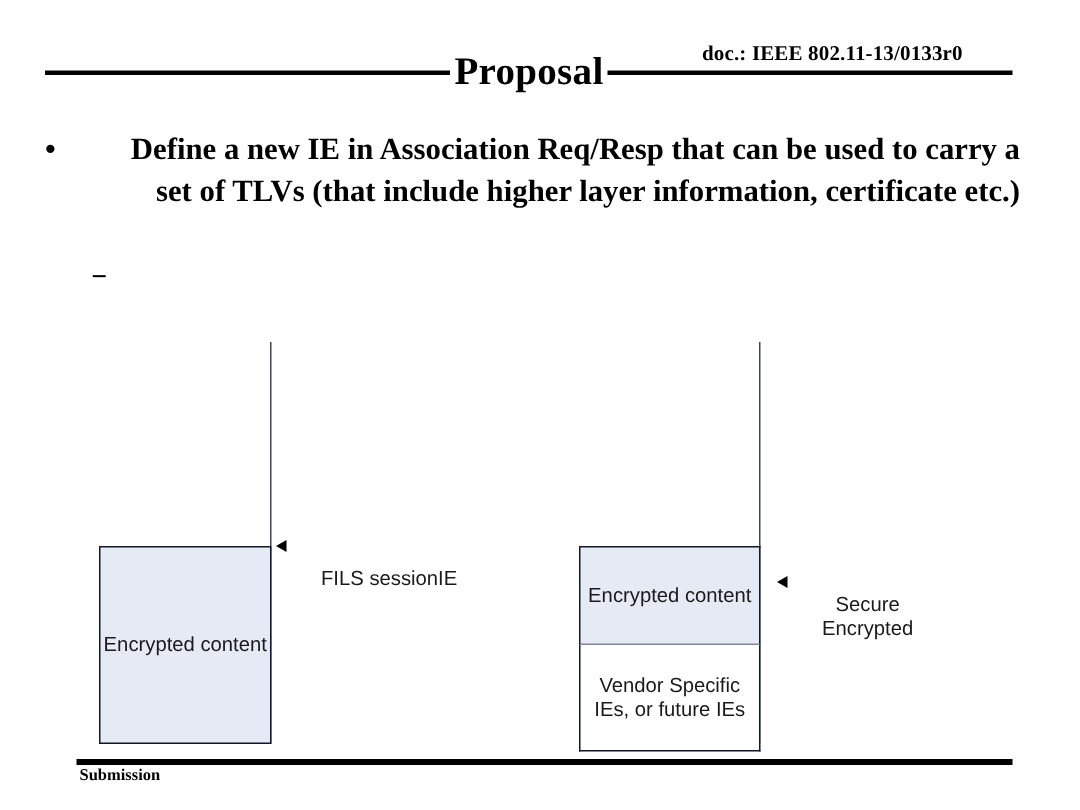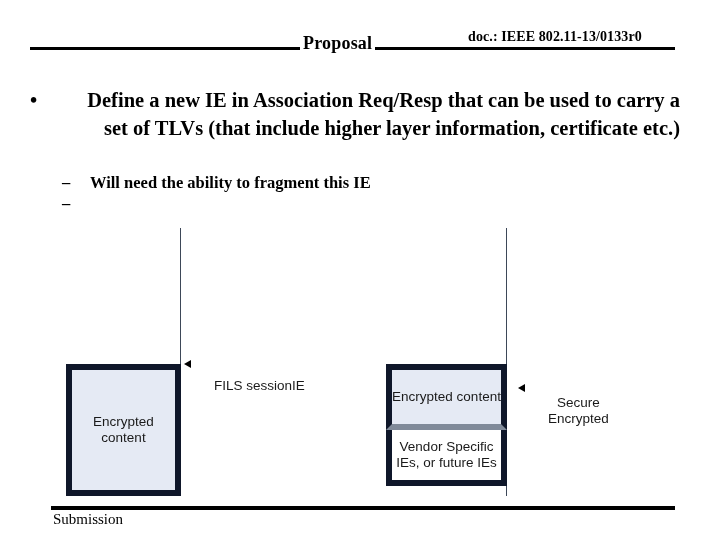--- a/index.html
+++ b/index.html
@@ -38,21 +38,21 @@
     font-weight: bold;
     letter-spacing: 0.1px;
     white-space: nowrap;
     margin-left: 28px;
   }
   .slide-title {
     position: absolute;
     left: 300px;
     top: 34px;
     font-family: "Liberation Serif", "DejaVu Serif", serif;
-    font-size: 18px;
+    font-size: 26px;
     font-weight: bold;
     letter-spacing: 0.2px;
     background: #ffffff;
     padding: 0 3px;
     line-height: 1.05;
   }
 
   
   .bullet-l1 {
     position: absolute;
@@ -109,36 +109,36 @@
     position: absolute;
     width: 1px;
     background: #3d4758;
   }
   .v-line.left  { left: 180px; top: 228px; height: 268px; }
   .v-line.right { left: 506px; top: 228px; height: 268px; }
 
   .box {
     position: absolute;
     box-sizing: border-box;
-    border: 6px solid #0f172a;
+    border: 1px solid #0f172a;
     display: flex;
     align-items: center;
     justify-content: center;
     text-align: center;
     font-family: "Liberation Sans", "DejaVu Sans", sans-serif;
     font-size: 13.5px;
     line-height: 1.22;
     color: #1a1a1a;
   }
   .box.encrypted { background: #e5eaf4; }
   .box.plain     { background: #ffffff; }
 
   .box-left-encrypted  { left: 66px;  top: 364px; width: 115px; height: 132px; }
   .box-right-encrypted { left: 386px; top: 364px; width: 121px; height: 66px;  border-bottom-color:#808a99; }
-  .box-right-vendor    { left: 386px; top: 430px; width: 121px; height: 56px;  border-top: none; }
+  .box-right-vendor    { left: 386px; top: 430px; width: 121px; height: 71px;  border-top: none; }
 
   .arrow-head {
     position: absolute;
     width: 0;
     height: 0;
     border-top: 4px solid transparent;
     border-bottom: 4px solid transparent;
     border-right: 7px solid #000000;
   }
   .arrow-fils   { left: 184px; top: 360px; }
@@ -162,42 +162,42 @@
     left: 51px;
     top: 506px;
     width: 624px;
     height: 4px;
     background: #000000;
   }
   .footer-text {
     position: absolute;
     left: 53px;
     top: 511px;
-    font-size: 15px;
-    font-family: "Liberation Serif", "DejaVu Serif", serif;
+    font-size: 11px;
+    font-family: "Liberation Serif", "DejaVu Serif", serif;
+    font-weight: bold;
   }
 </style>
 </head>
 <body>
 
 <div class="slide">
 
   <div class="header-rule"></div>
   <div class="doc-ref">doc.: IEEE 802.11-13/0133r0</div>
   <div class="slide-title">Proposal</div>
 
   <div class="bullet-l1">
     <span class="marker">•</span>
     <span class="text">Define a new IE in Association Req/Resp that can be used to carry a set of TLVs (that include higher layer information, certificate etc.)</span>
   </div>
 
   <div class="sub-list">
     <div class="sub-item">
       <span class="marker">–</span>
-      <span>Will need the ability to fragment this IE</span>
     </div>
     <div class="sub-item">
       <span class="marker">–</span>
     </div>
   </div>
 
   <div class="diagram">
 
     <div class="v-line left"></div>
     <div class="v-line right"></div>

